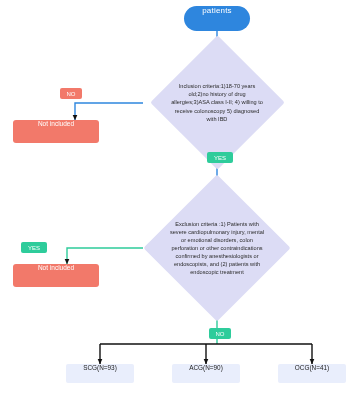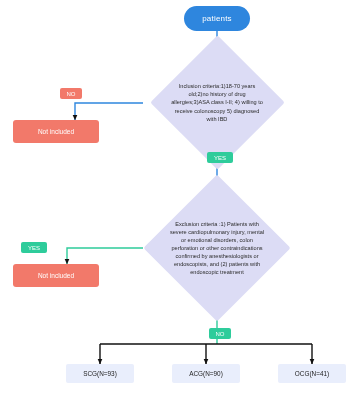--- a/index.html
+++ b/index.html
@@ -4,21 +4,21 @@
 <style>
   html,body{margin:0;padding:0;}
   body{
     width:350px;height:400px;
     background:#ffffff;
     font-family:"Liberation Sans", sans-serif;
     overflow:hidden;
     position:relative;
   }
   #flow{position:absolute;left:0;top:0;width:350px;height:400px;}
-  .node{position:absolute;box-sizing:border-box;display:flex;align-items:center;justify-content:center;text-align:center;}
+  .node{position:absolute;box-sizing:border-box;display:flex;align-items:flex-start;justify-content:center;text-align:center;}
 
   
   .pill{
     background:#2e86de;
     color:#ffffff;
     border-radius:14px;
     font-size:8px;
     letter-spacing:.2px;
   }
 

